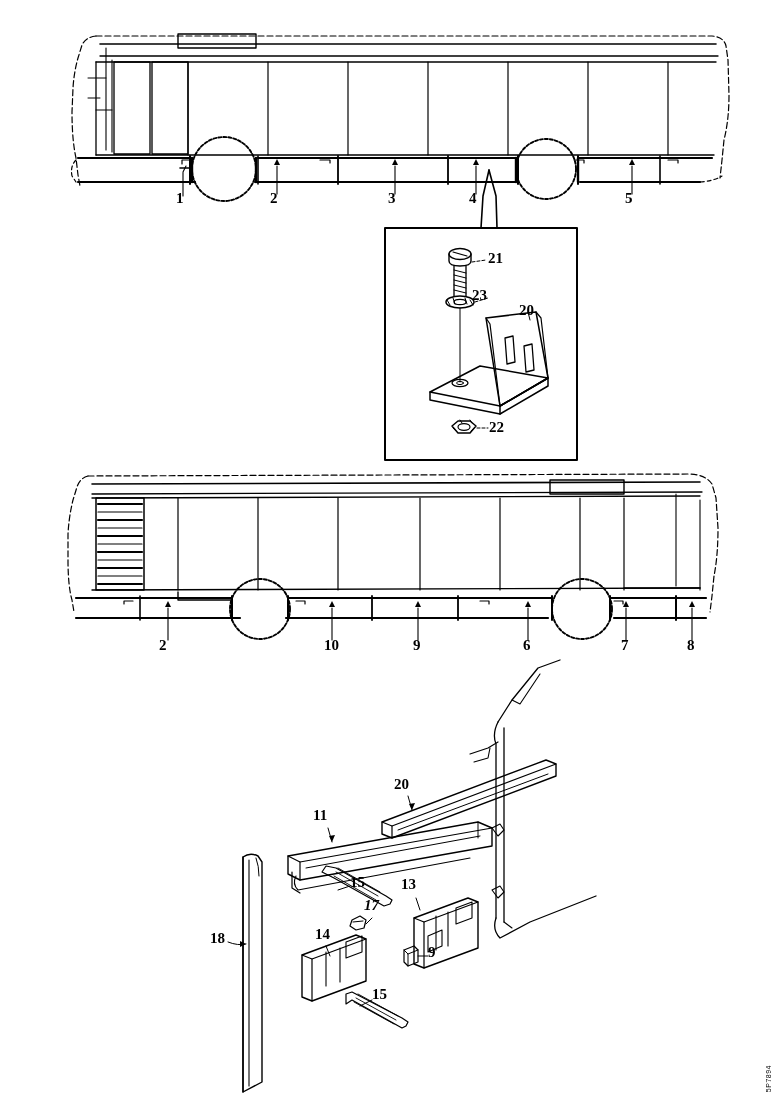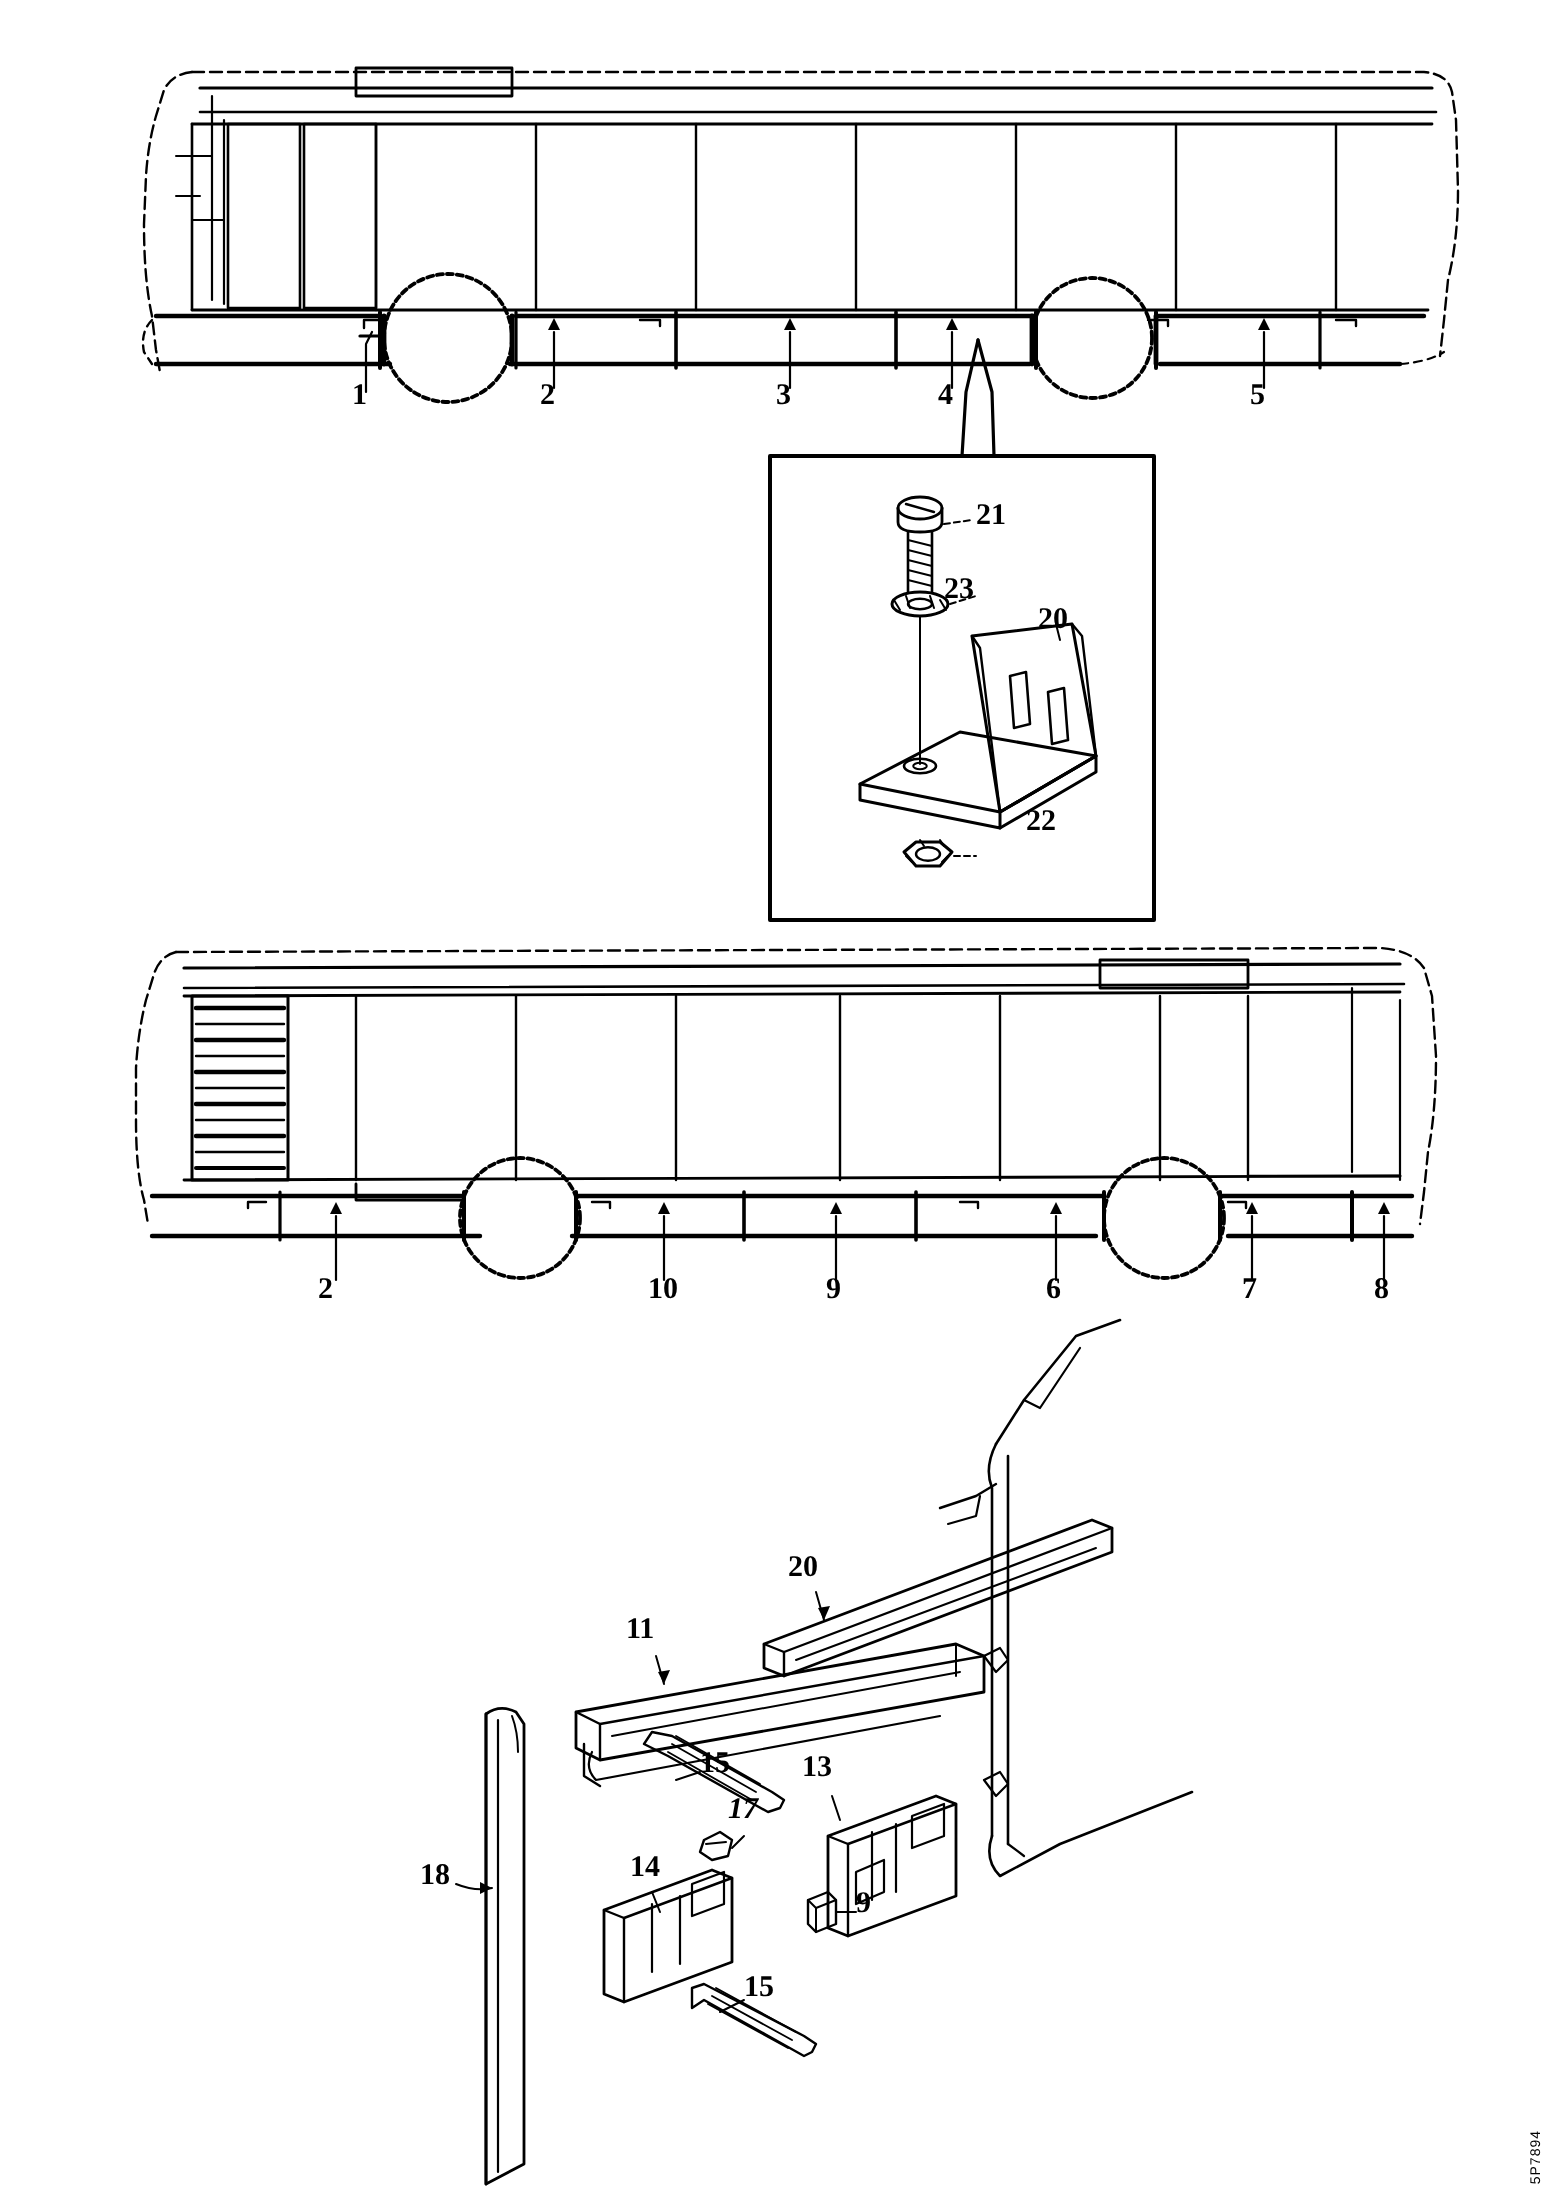--- a/index.html
+++ b/index.html
@@ -313,21 +313,21 @@
 
   <div class="callout" style="left:176px;top:191px;">1</div>
   <div class="callout" style="left:270px;top:191px;">2</div>
   <div class="callout" style="left:388px;top:191px;">3</div>
   <div class="callout" style="left:469px;top:191px;">4</div>
   <div class="callout" style="left:625px;top:191px;">5</div>
 
   <div class="callout" style="left:488px;top:251px;">21</div>
   <div class="callout" style="left:472px;top:288px;">23</div>
   <div class="callout" style="left:519px;top:303px;text-align:right;">20</div>
-  <div class="callout" style="left:489px;top:404px;margin-left:24px;">22</div>
+  <div class="callout" style="left:489px;top:420px;">22</div>
 
   <div class="callout" style="left:159px;top:638px;">2</div>
   <div class="callout" style="left:324px;top:638px;">10</div>
   <div class="callout" style="left:413px;top:638px;">9</div>
   <div class="callout" style="left:523px;top:638px;">6</div>
   <div class="callout" style="left:621px;top:638px;">7</div>
   <div class="callout" style="left:687px;top:638px;">8</div>
 
   <div class="callout" style="left:210px;top:931px;">18</div>
   <div class="callout" style="left:313px;top:808px;">11</div>

